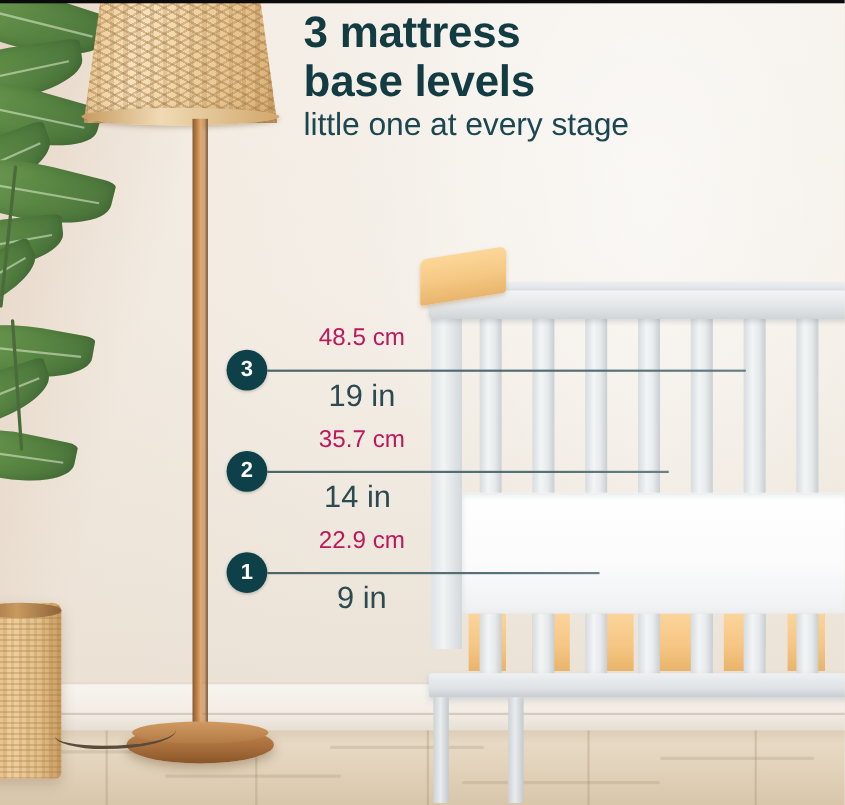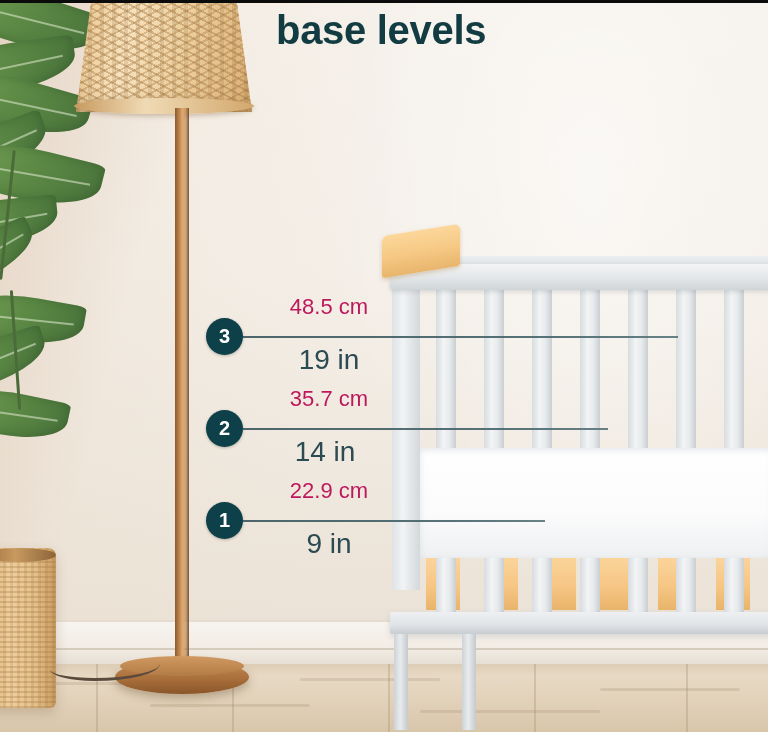--- a/index.html
+++ b/index.html
@@ -195,21 +195,23 @@
 
     <div class="crib-topedge"></div>
     <div class="crib-toprail"></div>
     <div class="crib-teether"></div>
     <div class="crib-lowrail"></div>
     <div class="crib-leg" style="left:14px"></div>
     <div class="crib-leg" style="left:82px"></div>
   </div>
 
   <div class="headline">
+    <div class="h1">3 mattress</div>
     <div class="h1">base levels</div>
+    <div class="h2" style="margin-top:0">little one at every stage</div>
   </div>
 
   <div class="callouts">
 
     <div class="callout" style="top:288px">
       <div class="badge">3</div>
       <div class="cline" style="width:435px"></div>
       <div class="cm" style="left:57px;width:132px">48.5 cm</div>
       <div class="inch" style="left:57px;width:132px">19 in</div>
     </div>

